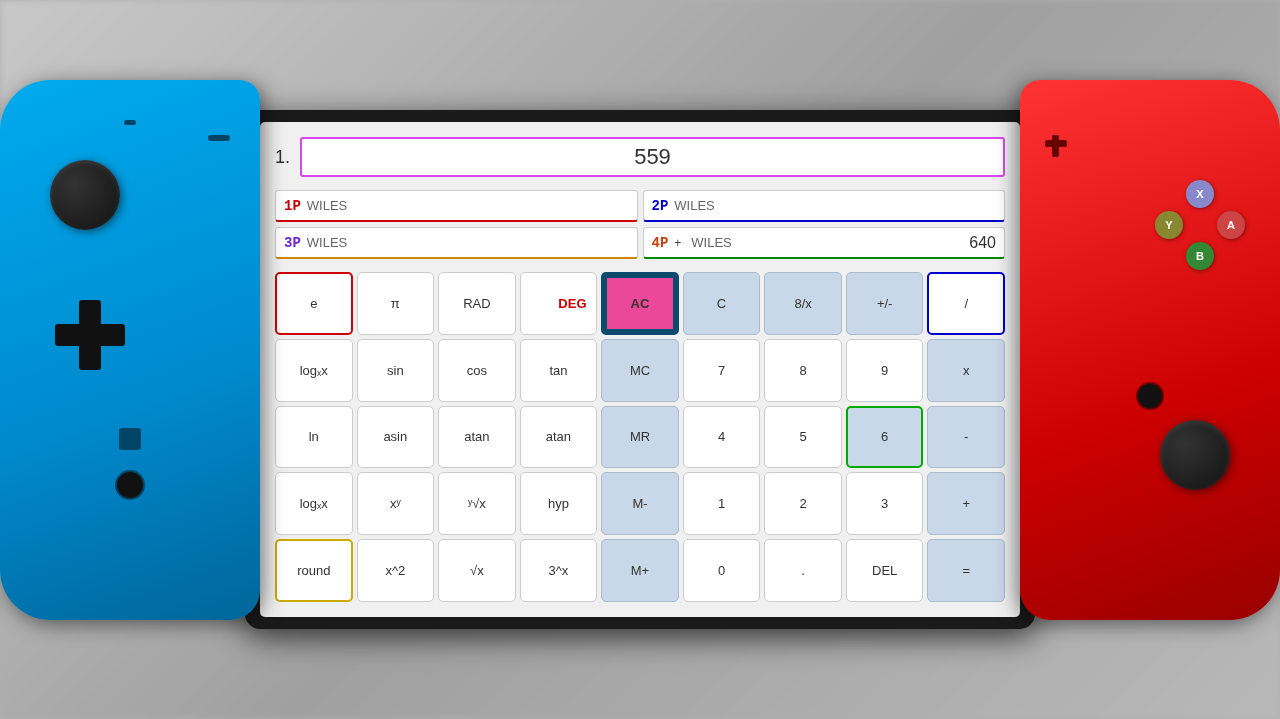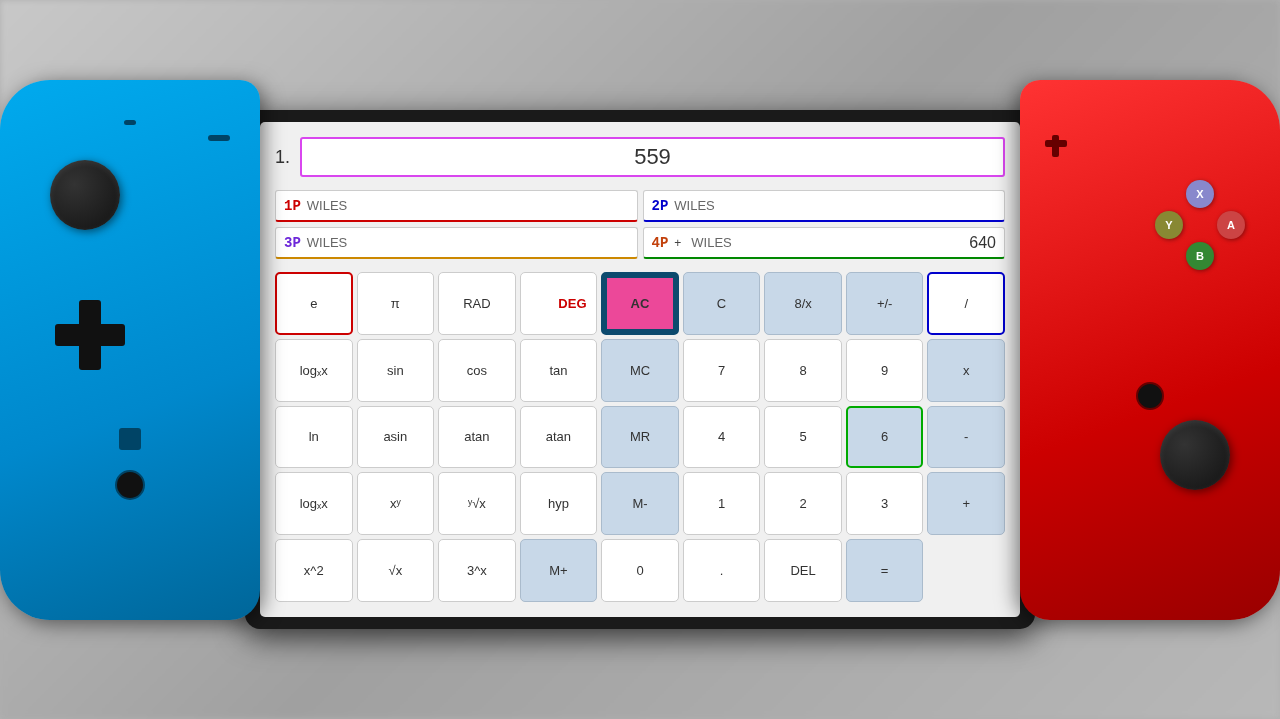--- a/index.html
+++ b/index.html
@@ -475,20 +475,21 @@
             <button class="calc-btn calc-btn">-</button>
             <button class="calc-btn white-bg">logₓx</button>
             <button class="calc-btn white-bg">xʸ</button>
             <button class="calc-btn white-bg">ʸ√x</button>
             <button class="calc-btn white-bg">hyp</button>
             <button class="calc-btn calc-btn">M-</button>
             <button class="calc-btn white-bg">1</button>
             <button class="calc-btn white-bg">2</button>
             <button class="calc-btn white-bg">3</button>
             <button class="calc-btn calc-btn">+</button>
+            <button class="calc-btn yellow-border">round</button>
             <button class="calc-btn white-bg">x^2</button>
             <button class="calc-btn white-bg">√x</button>
             <button class="calc-btn white-bg">3^x</button>
             <button class="calc-btn calc-btn">M+</button>
             <button class="calc-btn white-bg">0</button>
             <button class="calc-btn white-bg">.</button>
             <button class="calc-btn white-bg">DEL</button>
             <button class="calc-btn calc-btn">=</button>
           </div>
 

